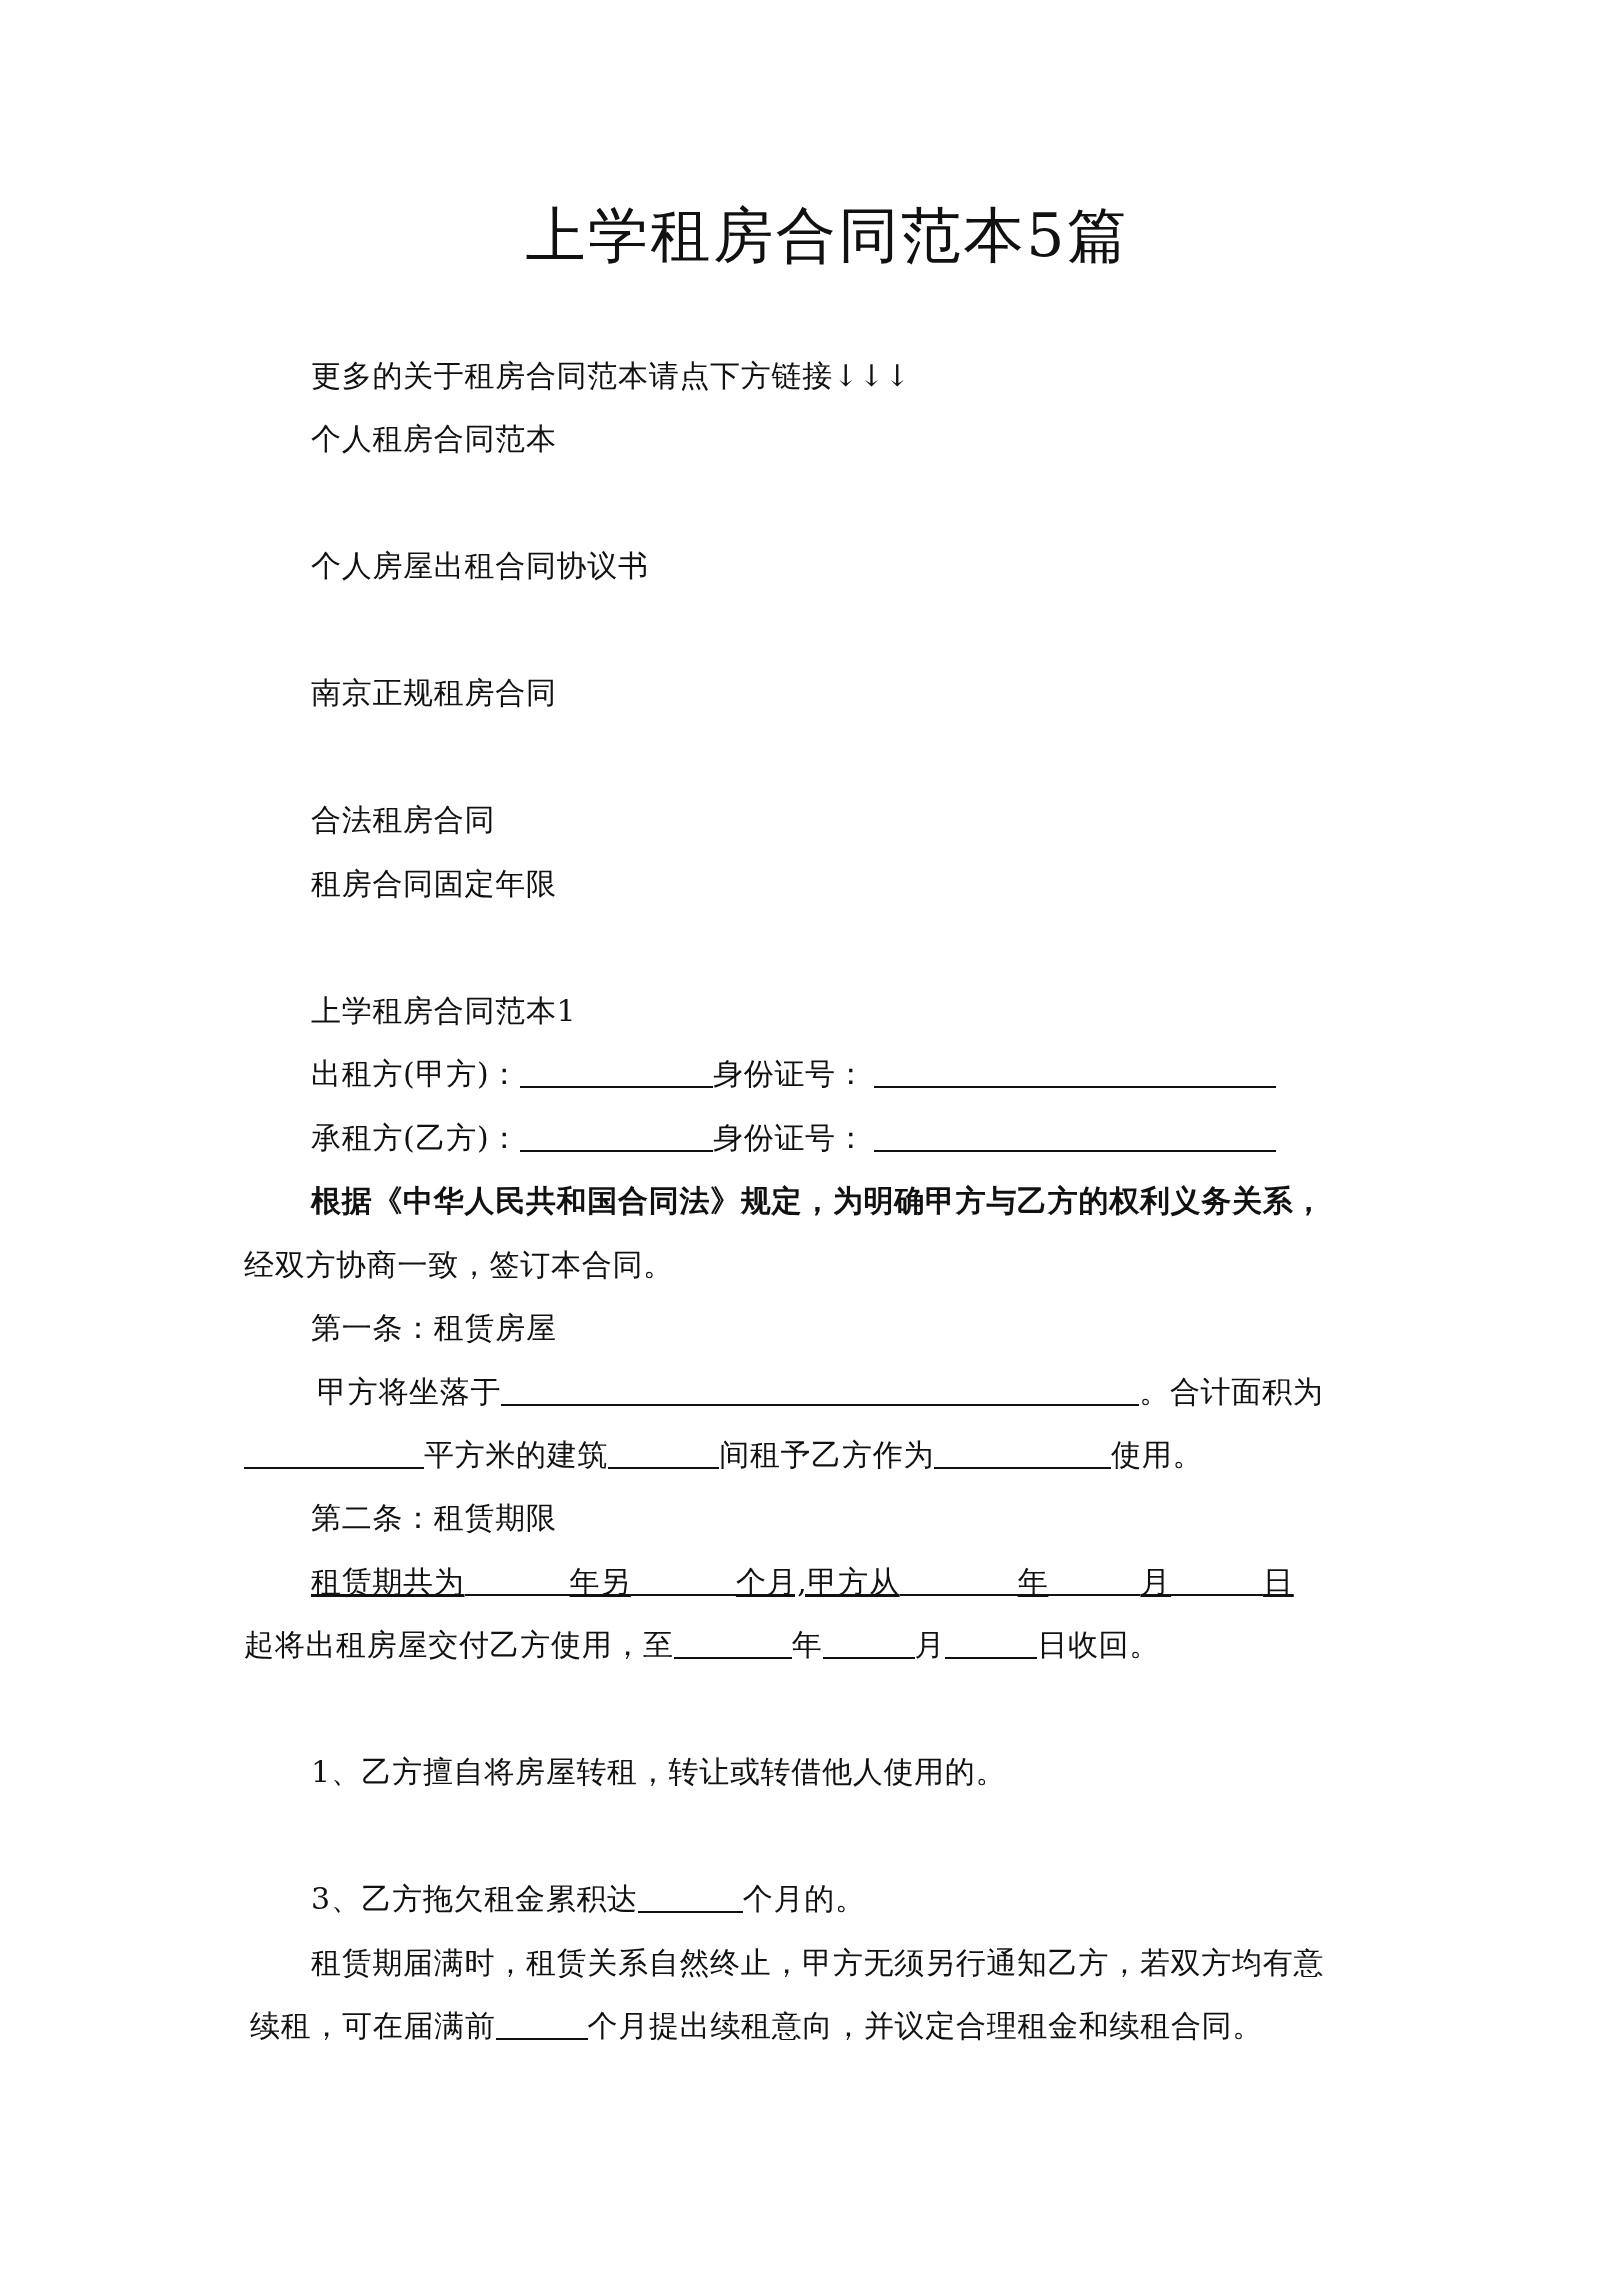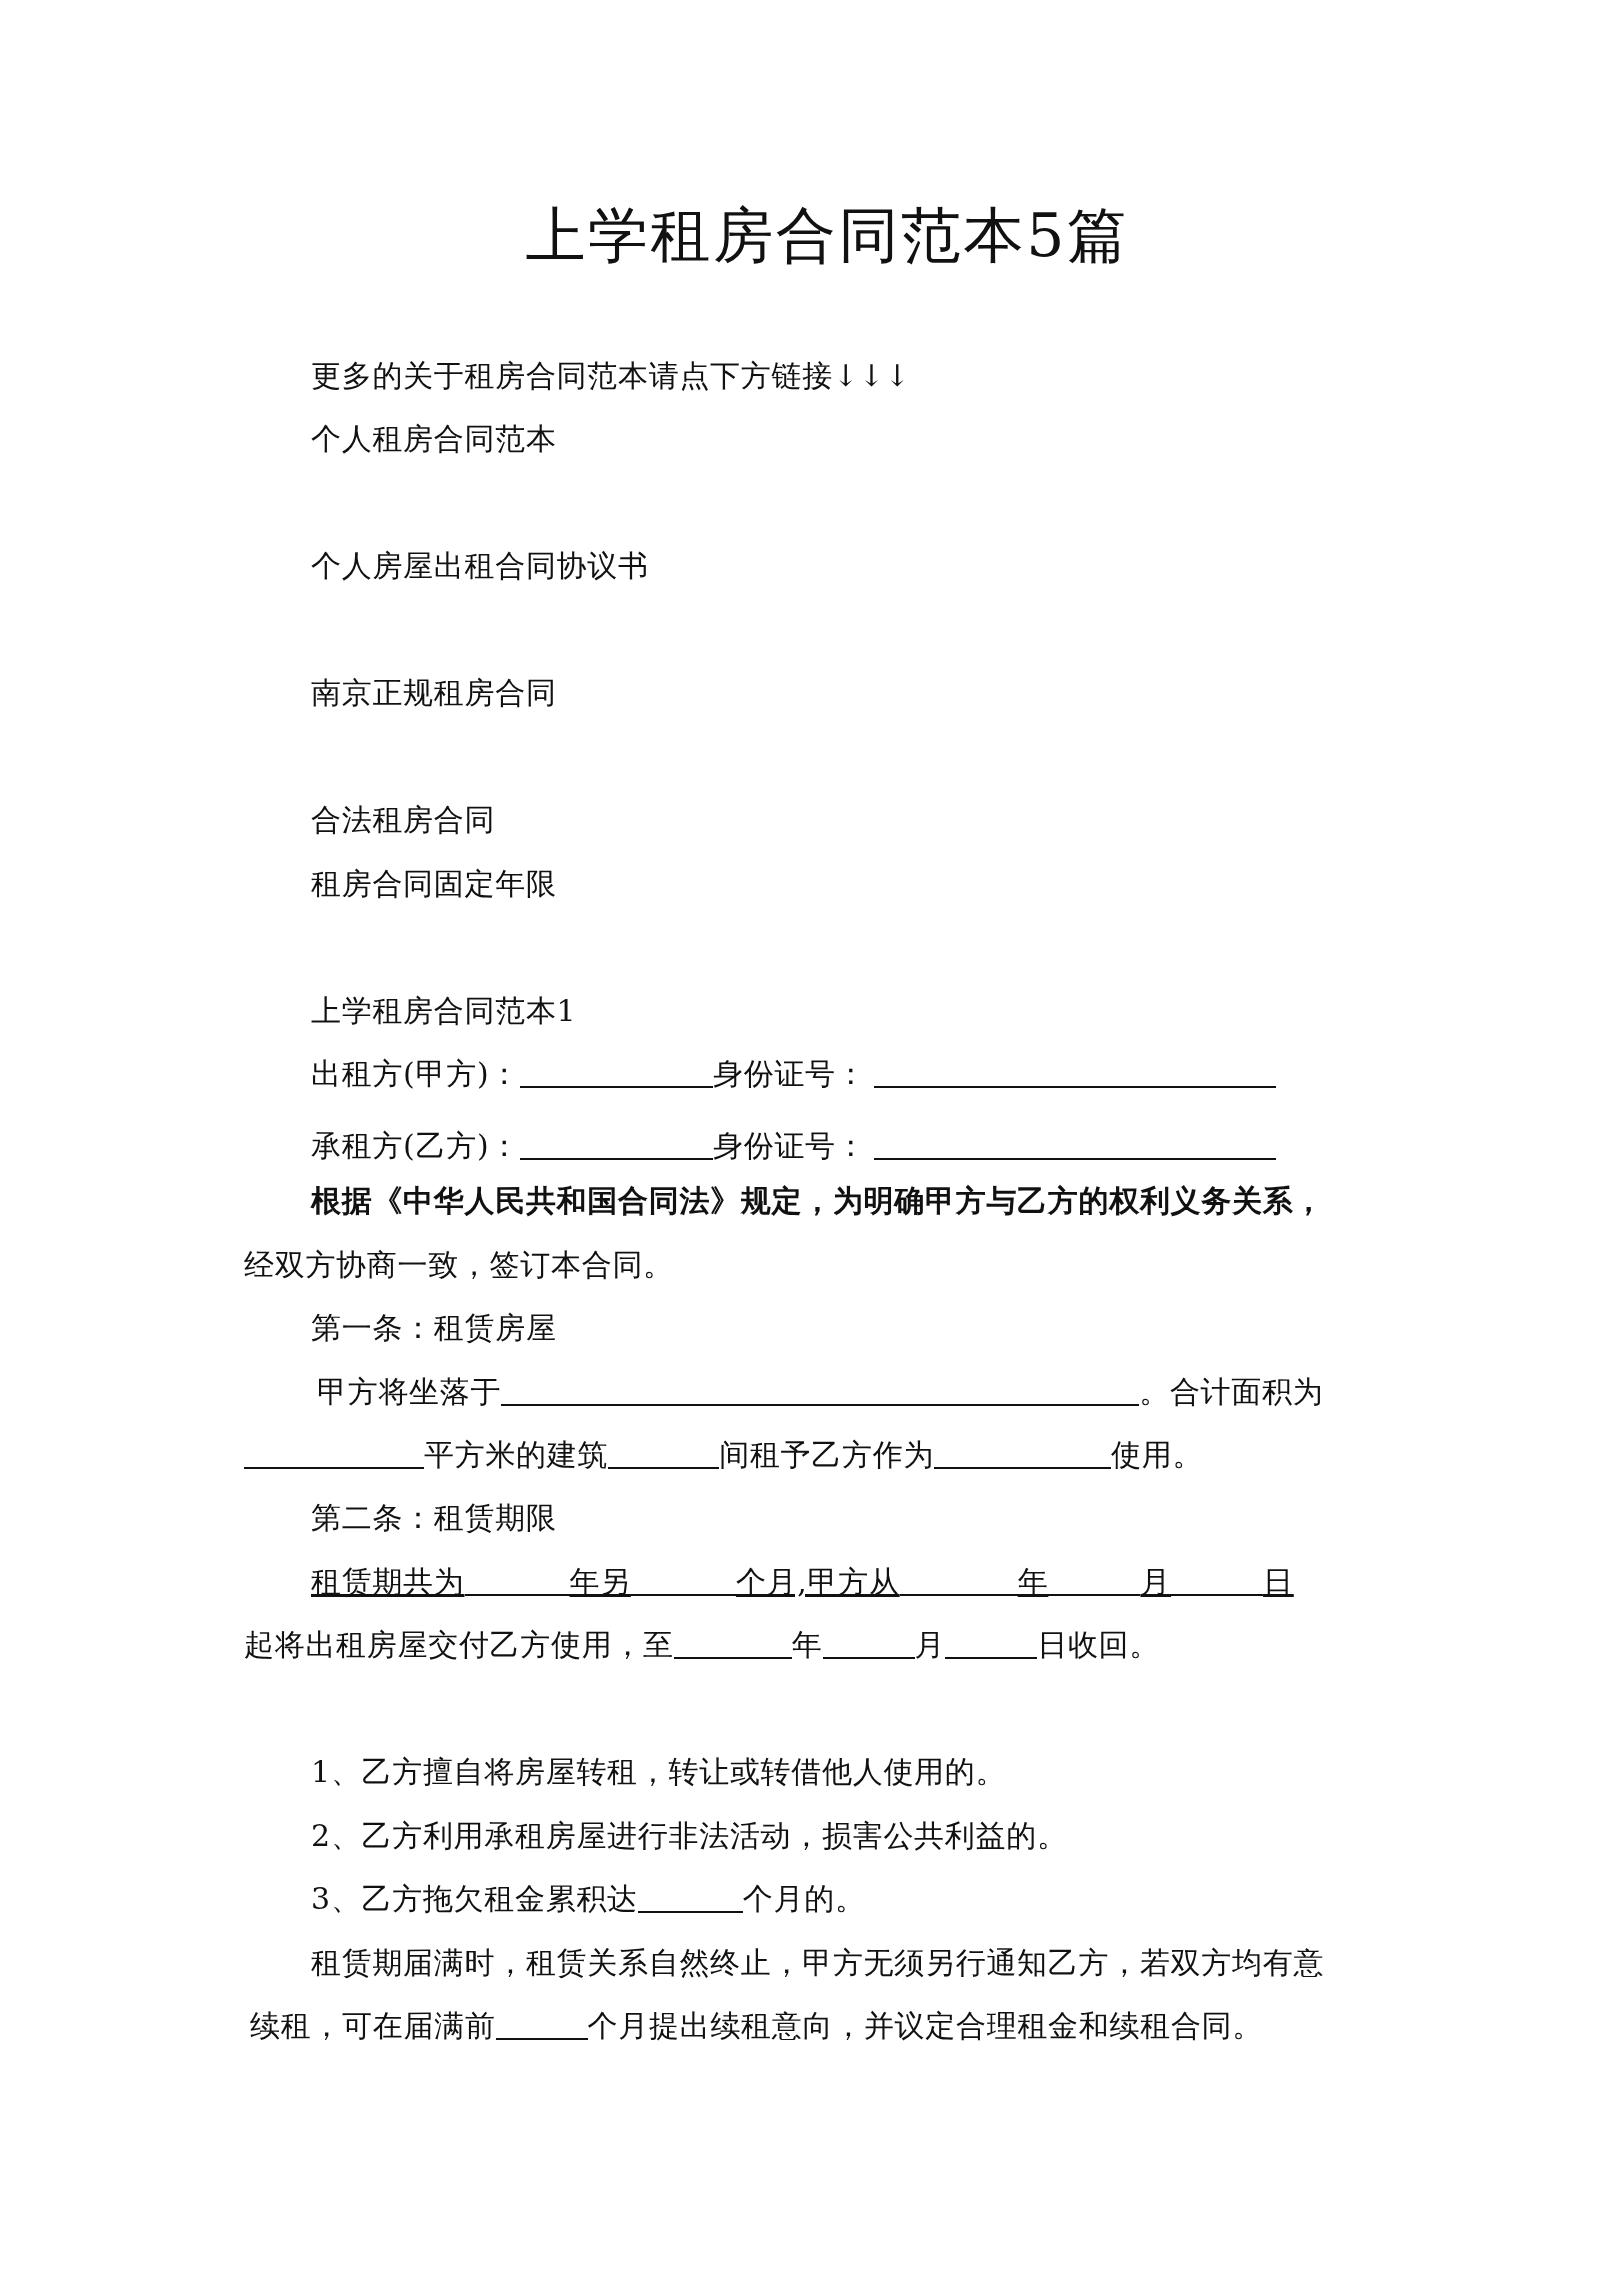--- a/index.html
+++ b/index.html
@@ -25,21 +25,21 @@
   <div class="line" style="left:311px; top:673px;">南京正规租房合同</div>
   <div class="line" style="left:311px; top:800px;">合法租房合同</div>
   <div class="line" style="left:311px; top:864px;">租房合同固定年限</div>
 
   <div class="line" style="left:311px; top:991px;">上学租房合同范本1</div>
 
   <div class="line" style="left:311px; top:1054px;">
     <span>出租方(甲方)：</span><span class="blank" style="width:193px;"></span><span>身份证号：</span><span class="blank" style="width:402px; margin-left:7.9px;"></span>
   </div>
 
-  <div class="line" style="left:311px; top:1118px;margin-top:8px;">
+  <div class="line" style="left:311px; top:1118px;">
     <span>承租方(乙方)：</span><span class="blank" style="width:193px;"></span><span>身份证号：</span><span class="blank" style="width:402px; margin-left:7.9px;"></span>
   </div>
 
   <div class="line" style="left:311px; top:1181px;font-weight:bold;">根据《中华人民共和国合同法》规定，为明确甲方与乙方的权利义务关系，</div>
   <div class="line" style="left:244px; top:1245px;">经双方协商一致，签订本合同。</div>
 
   <div class="line" style="left:311px; top:1308px;">第一条：租赁房屋</div>
 
   <div class="line" style="left:317px; top:1372px;">
     <span>甲方将坐落于</span><span class="blank" style="width:638px;"></span><span>。合计面积为</span>
@@ -54,21 +54,20 @@
   <div class="line" style="left:311px; top:1562px;text-decoration:underline;">
     <span>租赁期共为</span><span class="blank" style="width:105px;"></span><span>年另</span><span class="blank" style="width:105px;"></span><span>个月,甲方从</span><span class="blank" style="width:118px;"></span><span>年</span><span class="blank" style="width:92px;"></span><span>月</span><span class="blank" style="width:92px;"></span><span>日</span>
   </div>
 
   <div class="line" style="left:244px; top:1625px;">
     <span>起将出租房屋交付乙方使用，至</span><span class="blank" style="width:118px;"></span><span>年</span><span class="blank" style="width:92px;"></span><span>月</span><span class="blank" style="width:92px;"></span><span>日收回。</span>
   </div>
 
 
   <div class="line" style="left:311px; top:1752px;">1、乙方擅自将房屋转租，转让或转借他人使用的。</div>
-  <div class="line" style="left:311px; top:1816px;">2、乙方利用承租房屋进行非法活动，损害公共利益的。</div>
 
   <div class="line" style="left:311px; top:1879px;">
     <span>3、乙方拖欠租金累积达</span><span class="blank" style="width:105px;"></span><span>个月的。</span>
   </div>
 
   <div class="line" style="left:311px; top:1943px;">租赁期届满时，租赁关系自然终止，甲方无须另行通知乙方，若双方均有意</div>
 
   <div class="line" style="left:244px; top:2006px;margin-left:6px;">
     <span>续租，可在届满前</span><span class="blank" style="width:92px;"></span><span>个月提出续租意向，并议定合理租金和续租合同。</span>
   </div>

